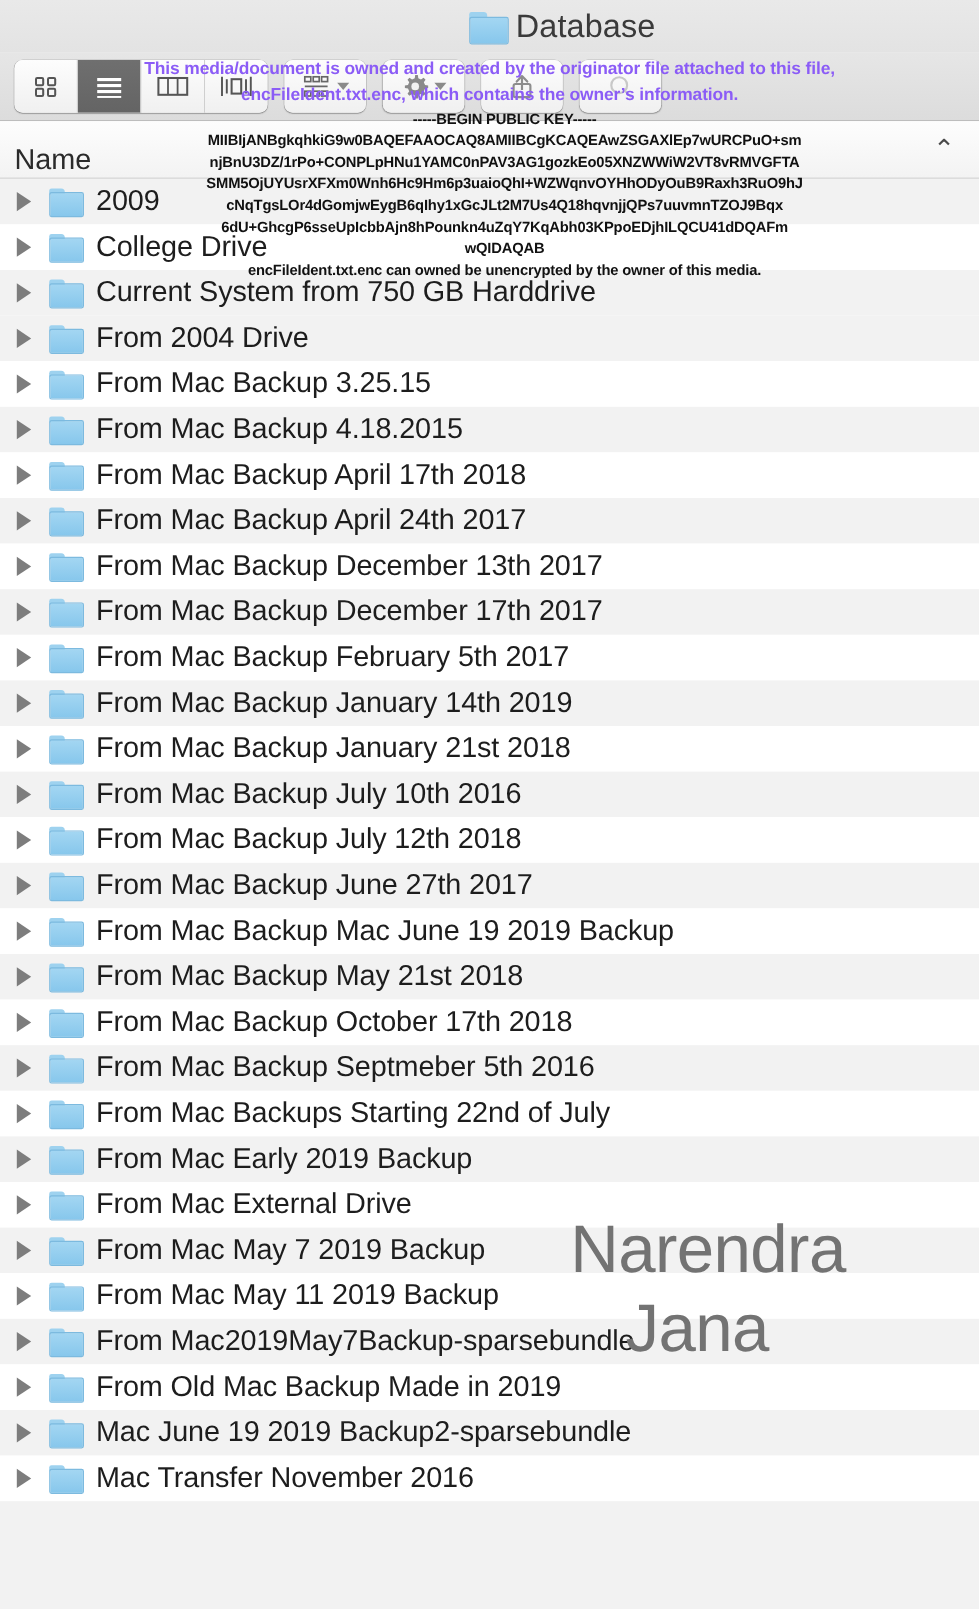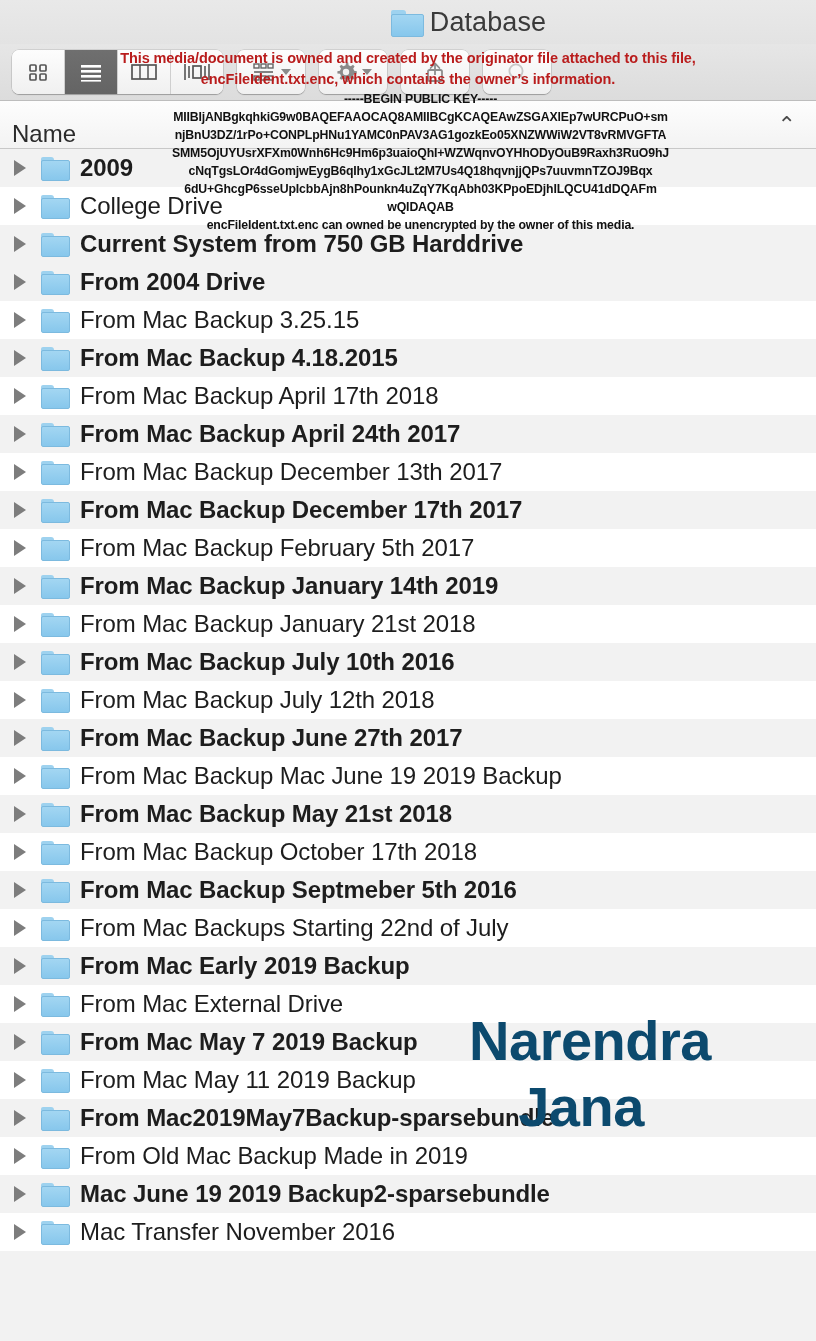--- a/index.html
+++ b/index.html
@@ -137,21 +137,21 @@
     background: #ffffff;
     position: relative;
   }
   .row {
     height: 38px;
     display: flex;
     align-items: center;
     padding-left: 14px;
     background: #ffffff;
   }
-  .row.alt { background: #f2f2f2; font-weight: bold; }
+  .row.alt { background: #f2f2f2; }
 
   .disclosure {
     width: 26px;
     flex: 0 0 26px;
     display: flex;
     align-items: center;
   }
   .disclosure i {
     display: block;
     width: 0; height: 0;
@@ -201,21 +201,21 @@
     left: 0;
     right: 0;
     top: 48px;
     text-align: center;
     pointer-events: none;
     z-index: 5;
   }
   #stamp-overlay .line-lg {
     font-size: 14.5px;
     font-weight: bold;
-    color: #b91c1c;
+    color: #8b5cf6;
     line-height: 1.45;
     letter-spacing: -0.1px;
   }
   #stamp-overlay .line-sm {
     font-size: 12.3px;
     font-weight: bold;
     color: #111;
     line-height: 1.47;
     letter-spacing: -0.15px;
     margin-left: 25px;
@@ -230,24 +230,23 @@
     position: absolute;
     left: 440px;
     top: 1008px;
     width: 300px;
     text-align: center;
     pointer-events: none;
     z-index: 6;
   }
   #signature-overlay div {
     font-size: 56px;
-    color: #0c4a6e;
+    color: #737373;
     line-height: 1.18;
     letter-spacing: -0.5px;
-    font-weight: bold;
   }
   #sig-last { text-indent: -18px; }
 </style>
 </head>
 <body>
 
 <div id="finder-window">
 
   <div id="titlebar">
     <div id="window-title-group">

